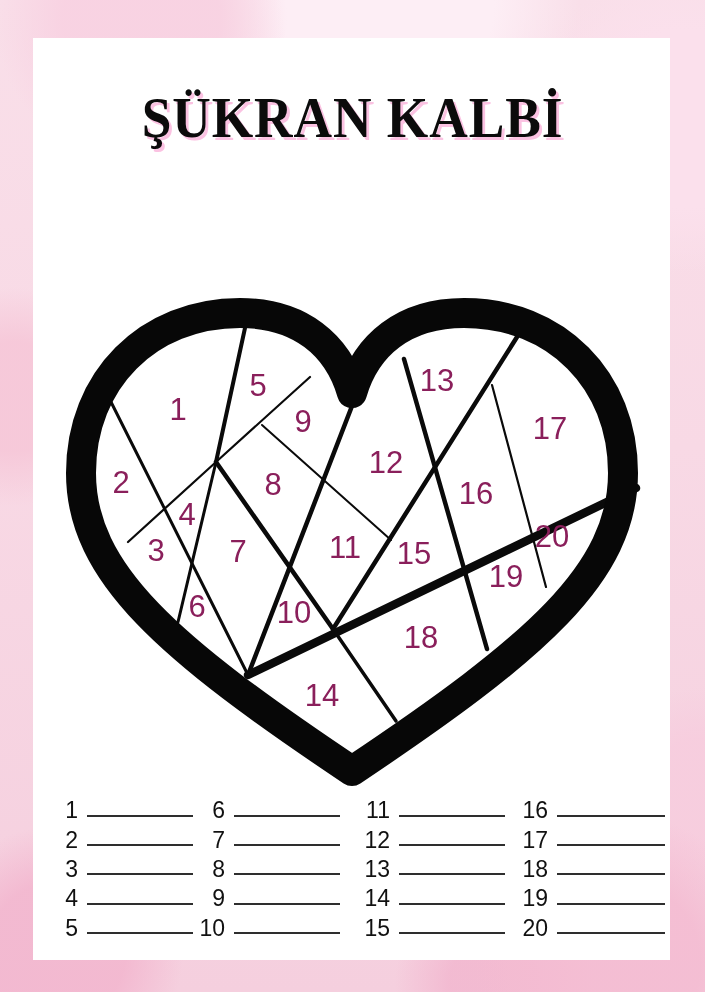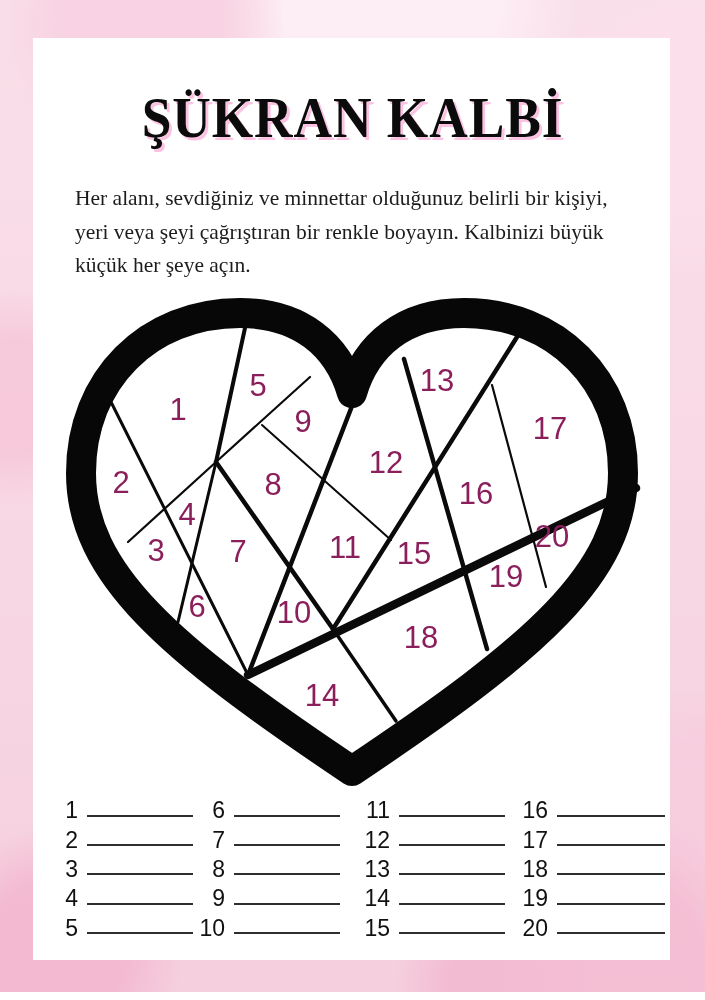--- a/index.html
+++ b/index.html
@@ -35,21 +35,20 @@
   .answers .col3 .blank{width:106px;} .answers .col4 .blank{width:108px;}
 </style>
 </head>
 <body>
 
 <div class="page">
   <div class="card"></div>
 
   <div class="title">ŞÜKRAN KALBİ</div>
 
-  <div class="instructions">Her alanı, sevdiğiniz ve minnettar olduğunuz belirli bir kişiyi, yeri veya şeyi çağrıştıran bir renkle boyayın. Kalbinizi büyük küçük her şeye açın.</div>
 
   <svg class="heart" viewBox="0 0 705 1000">
     <g id="divider-layer">
         <line x1="109" y1="398" x2="248" y2="675" stroke="#0a0a0a" stroke-width="3" stroke-linecap="round"></line>
         <line x1="128" y1="542" x2="216" y2="462" stroke="#0a0a0a" stroke-width="2.2" stroke-linecap="round"></line>
         <line x1="216" y1="462" x2="178" y2="622" stroke="#0a0a0a" stroke-width="3" stroke-linecap="round"></line>
         <line x1="245" y1="328" x2="216" y2="462" stroke="#0a0a0a" stroke-width="4" stroke-linecap="round"></line>
         <line x1="216" y1="462" x2="310" y2="377" stroke="#0a0a0a" stroke-width="2.2" stroke-linecap="round"></line>
         <line x1="216" y1="462" x2="333" y2="629" stroke="#0a0a0a" stroke-width="4.5" stroke-linecap="round"></line>
         <line x1="352" y1="406" x2="248" y2="675" stroke="#0a0a0a" stroke-width="4.5" stroke-linecap="round"></line>

